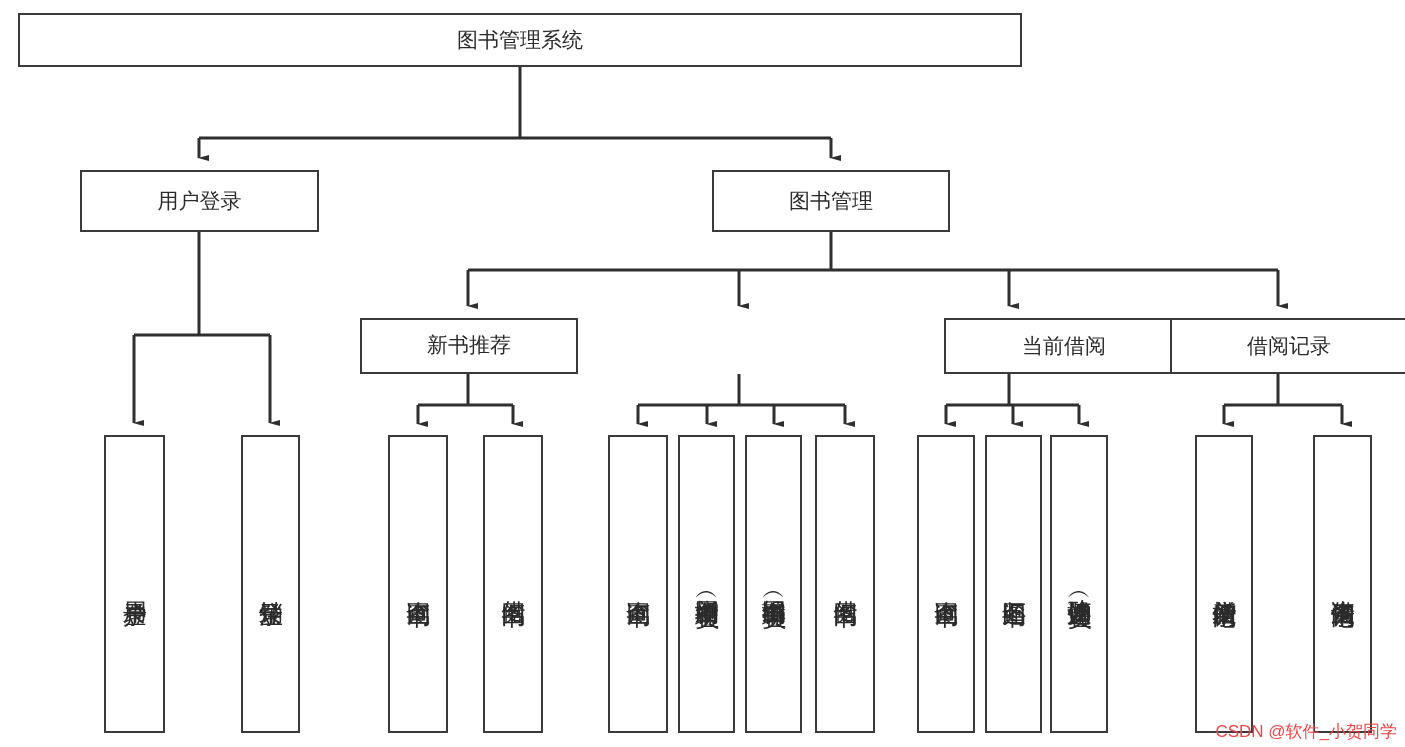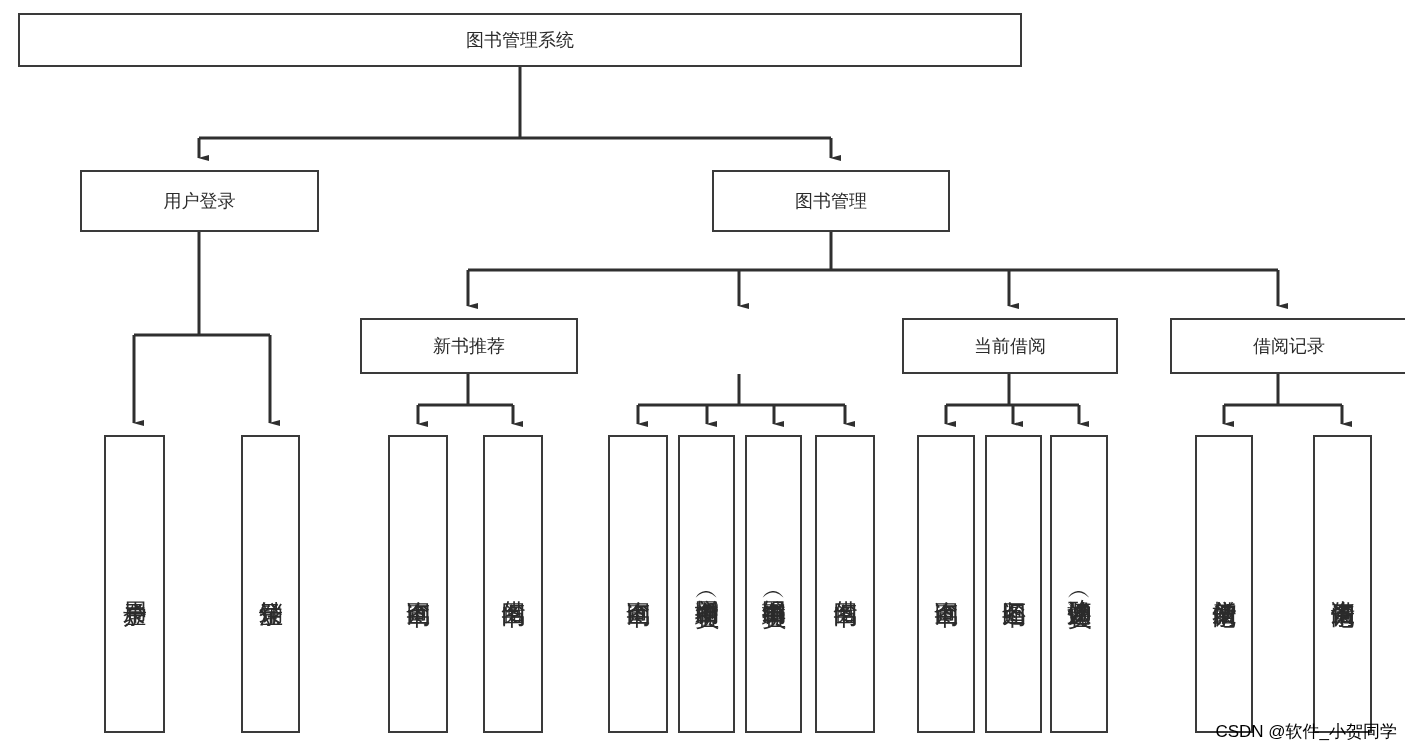--- a/index.html
+++ b/index.html
@@ -36,21 +36,21 @@
     color: #2b2b2b;
   }
   .node-label {
     display: block;
     text-align: center;
     color: #2b2b2b;
     line-height: 1.14;
   }
   
   .node.horizontal .node-label {
-    font-size: 18px;
+    font-size: 21px;
     writing-mode: horizontal-tb;
     letter-spacing: 0px;
   }
   
   .node.vertical {
     align-items: center;
     justify-content: center;
     padding: 4px 0;
   }
   .node.vertical .node-label {
@@ -59,21 +59,21 @@
     font-size: 24px;
     line-height: 1.04;
     letter-spacing: 1px;
     max-height: 100%;
   }
   #watermark {
     position: absolute;
     right: 8px;
     bottom: 4px;
     font-size: 17px;
-    color: #000000;
+    color: #ef4444;
     white-space: nowrap;
     user-select: none;
   }
 </style>
 </head>
 <body>
 
 <div id="diagram-root">
 
   <svg id="diagram-svg" viewBox="0 0 1405 747" xmlns="http://www.w3.org/2000/svg">
@@ -133,21 +133,21 @@
   <div class="node horizontal" style="left:80px; top:170px; width:239px; height:62px;">
     <span class="node-label">用户登录</span>
   </div>
   <div class="node horizontal" style="left:712px; top:170px; width:238px; height:62px;">
     <span class="node-label">图书管理</span>
   </div>
 
   <div class="node horizontal" style="left:360px; top:318px; width:218px; height:56px;font-family:Liberation Serif, serif;">
     <span class="node-label">新书推荐</span>
   </div>
-  <div class="node horizontal" style="left:902px; top:318px; width:216px; height:56px;">
+  <div class="node horizontal" style="left:944px; top:318px; width:240px; height:56px;">
     <span class="node-label">当前借阅</span>
   </div>
   <div class="node horizontal" style="left:1170px; top:318px; width:238px; height:56px;">
     <span class="node-label">借阅记录</span>
   </div>
 
   <div class="node vertical" style="left:104px; top:435px; width:61px; height:298px;">
     <span class="node-label">用户登录</span>
   </div>
   <div class="node vertical" style="left:241px; top:435px; width:59px; height:298px;">

